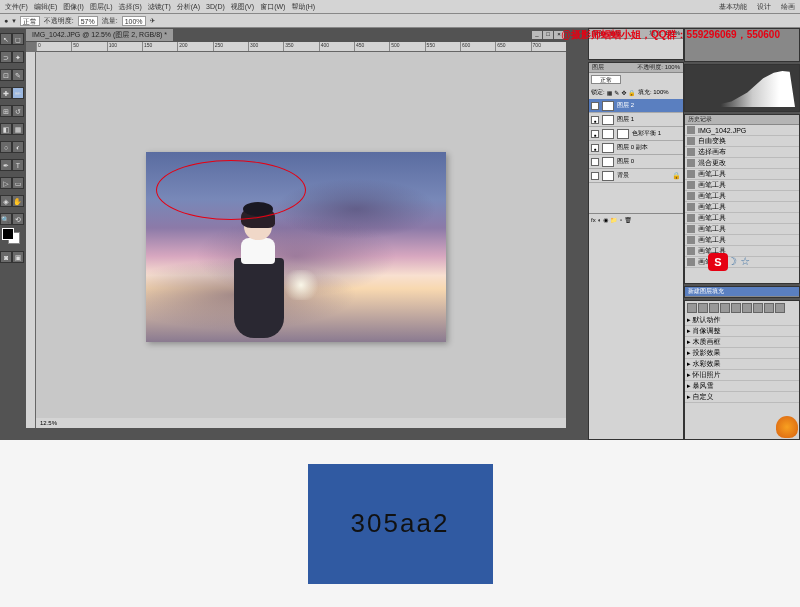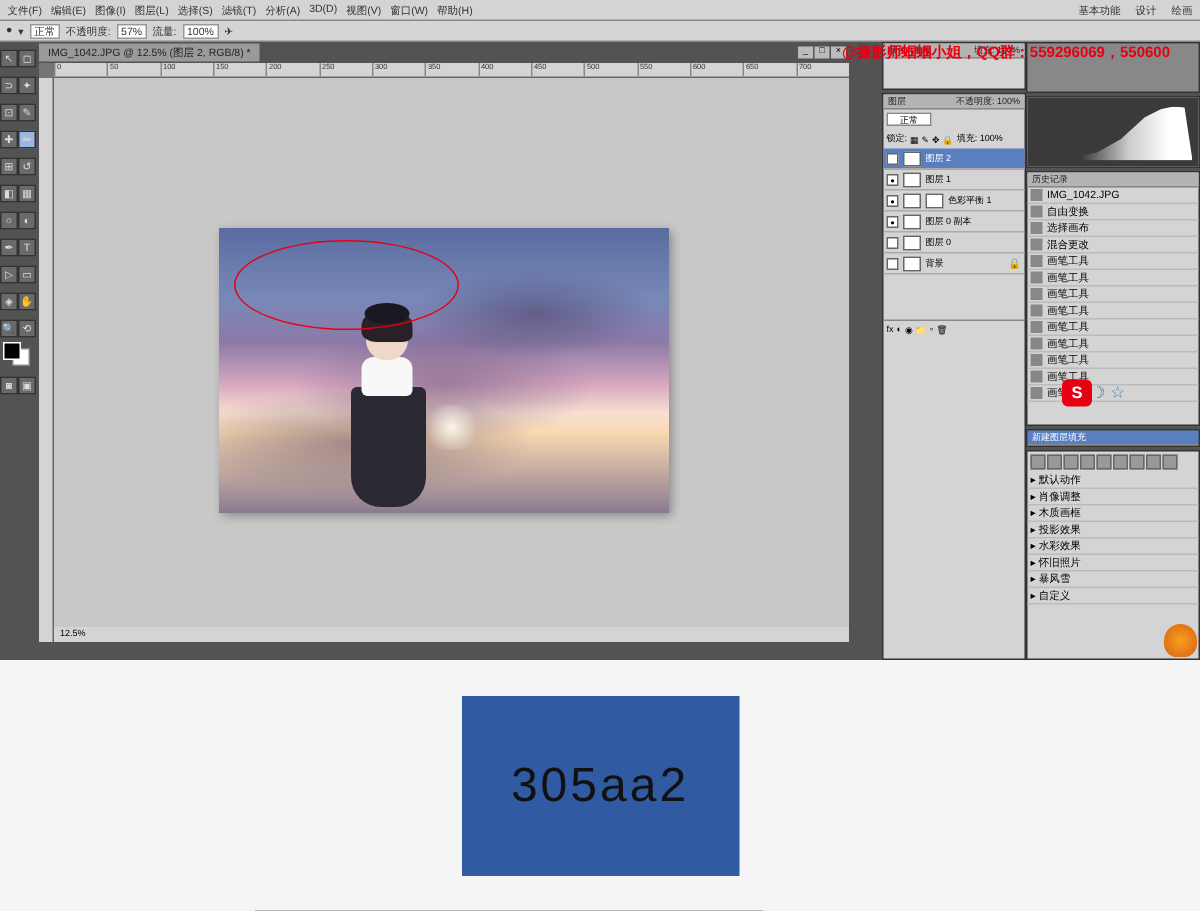--- a/index.html
+++ b/index.html
@@ -58,21 +58,21 @@
 .lname { font-size: 6px; }
 .history { flex: 1; }
 .hist-row { display: flex; align-items: center; height: 11px; padding: 0 2px; gap: 3px; border-bottom: 1px solid #bbb; }
 .hist-ico { width: 8px; height: 8px; background: #888; }
 .presets { height: 140px; }
 .preset-grid { display: flex; flex-wrap: wrap; padding: 2px; gap: 1px; }
 .preset-grid div { width: 10px; height: 10px; background: #999; border: 1px solid #666; }
 .sogou { position: absolute; right: 72px; top: 225px; width: 20px; height: 18px; background: #e60012; border-radius: 4px; color: #fff; font-size: 11px; font-weight: bold; text-align: center; line-height: 18px; z-index: 5; }
 .moon { position: absolute; right: 50px; top: 227px; color: #4a7aa8; font-size: 11px; z-index: 5; }
 .color-sample-area { width: 800px; height: 167px; background: #f5f5f5; display: flex; align-items: center; justify-content: center; }
-.color-sample { width: 185px; height: 120px; background: #305aa2; display: flex; align-items: center; justify-content: center; font-family: "Courier New", monospace; font-size: 32px; color: #111; letter-spacing: 2px; }
+.color-sample { width: 185px; height: 120px; background: #305aa2; display: flex; align-items: center; justify-content: center; font-family: "Courier New", monospace; font-size: 26px; color: #111; letter-spacing: 2px; }
 .bug { position: absolute; right: 2px; top: 416px; width: 22px; height: 22px; background: radial-gradient(circle, #f8a020, #d86010); border-radius: 50% 50% 40% 40%; z-index: 20; }
 </style>
 </head>
 <body>
 
 <div class="app">
 
   <div class="menubar">
     <span>文件(F)</span>
     <span>编辑(E)</span>

